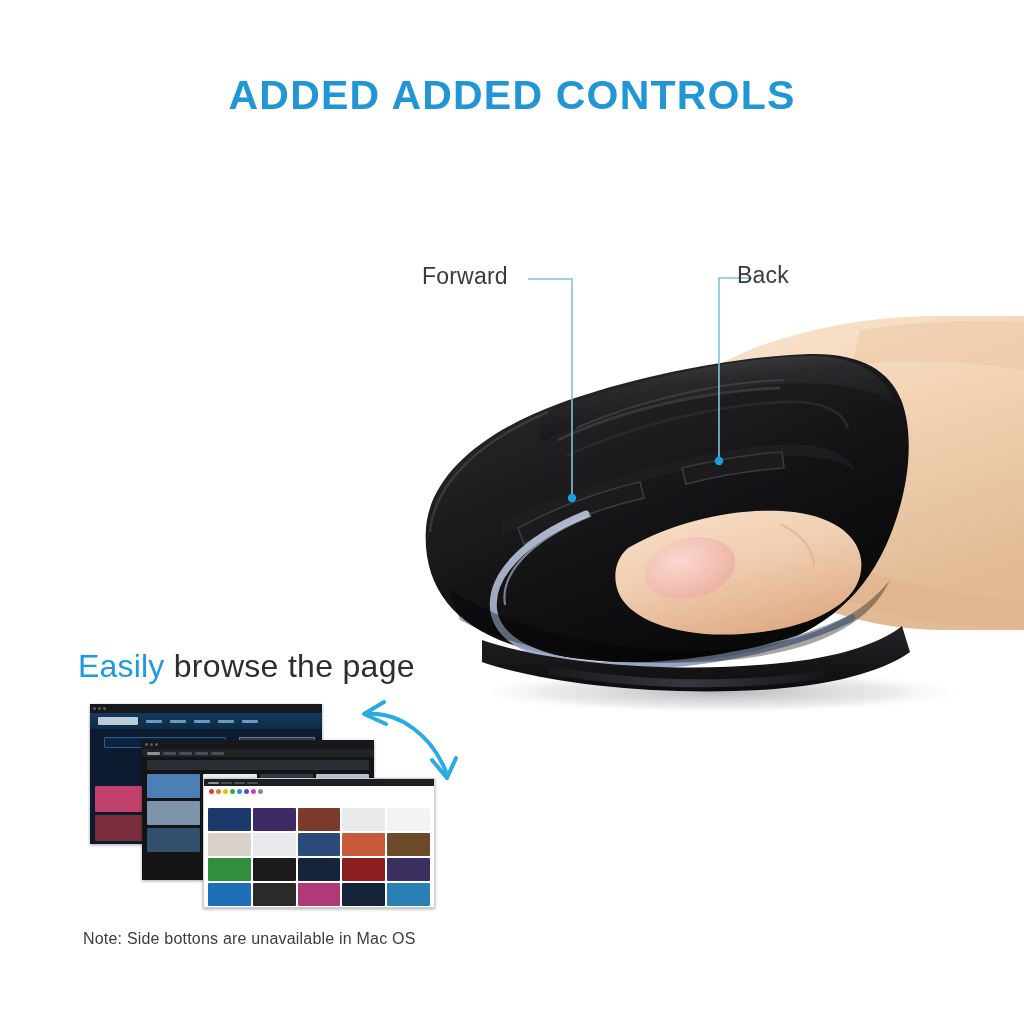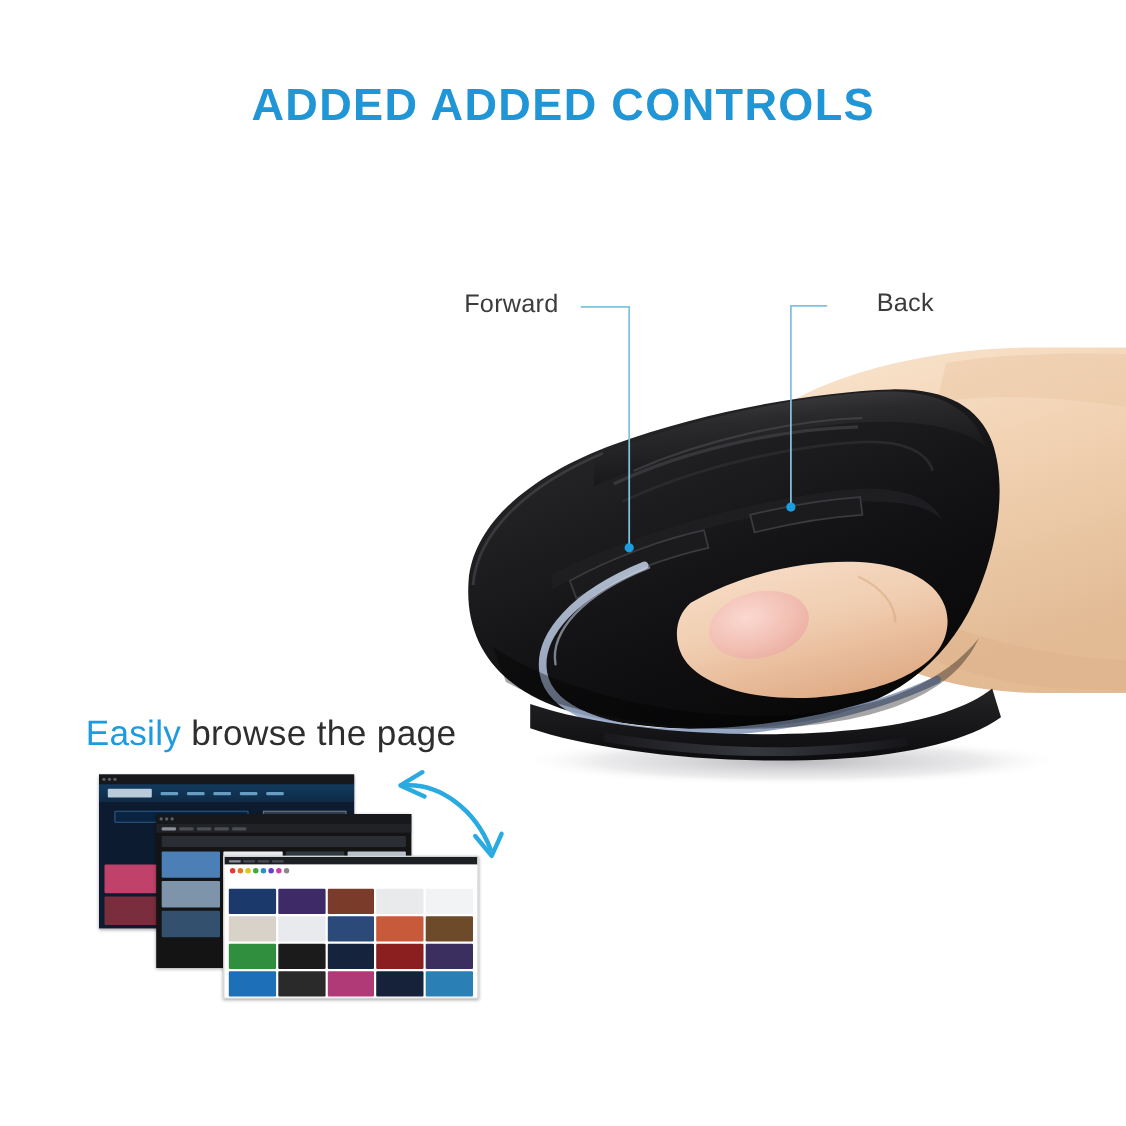--- a/index.html
+++ b/index.html
@@ -47,21 +47,21 @@
   
   .callout-label {
     position: absolute;
     font-size: 23px;
     font-weight: 300;
     color: #3b3b3b;
     white-space: nowrap;
     letter-spacing: 0.2px;
   }
   #label-forward { left: 422px; top: 263px; }
-  #label-back    { left: 797px; top: 262px; }
+  #label-back    { left: 737px; top: 262px; }
 
   #leaders {
     position: absolute;
     left: 0; top: 0;
     width: 1024px; height: 1024px;
     pointer-events: none;
   }
 
   
   #product {
@@ -446,14 +446,15 @@
     </div>
 
   </div>
 
   <svg id="arrow-svg" width="130" height="120" xmlns="http://www.w3.org/2000/svg">
     <path d="M28 28 C 60 26, 92 50, 106 86" stroke="#29abe2" stroke-width="4" fill="none" stroke-linecap="round"></path>
     <path d="M44 16 L 24 28 L 46 38" stroke="#29abe2" stroke-width="4" fill="none" stroke-linecap="round" stroke-linejoin="round"></path>
     <path d="M92 74 L 107 92 L 116 72" stroke="#29abe2" stroke-width="4" fill="none" stroke-linecap="round" stroke-linejoin="round"></path>
   </svg>
 
+  <div id="footnote">Note: Side bottons are unavailable in Mac OS</div>
 
 </div>
 
 </body></html>

